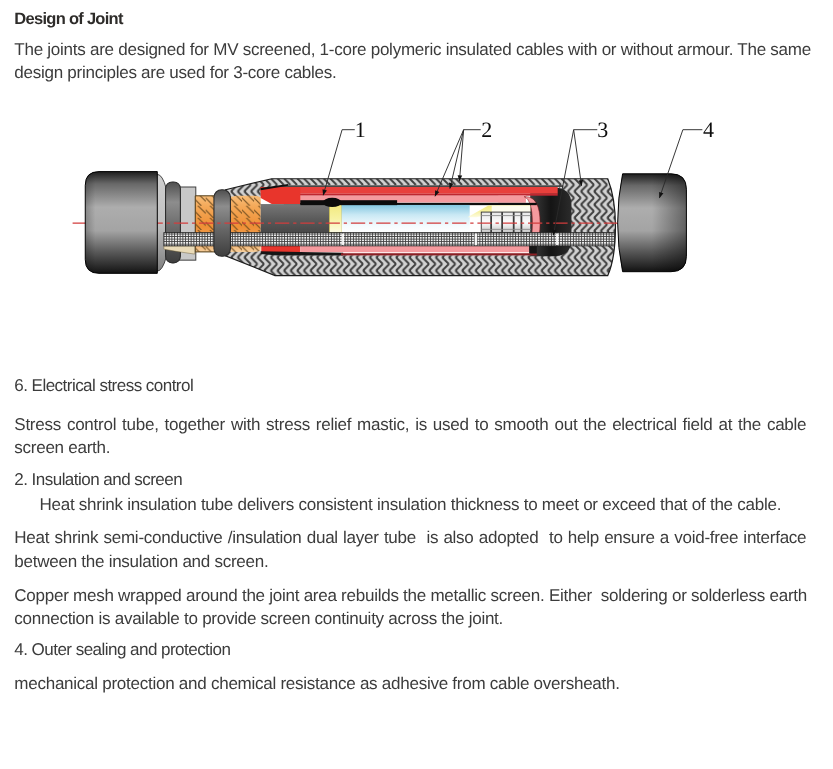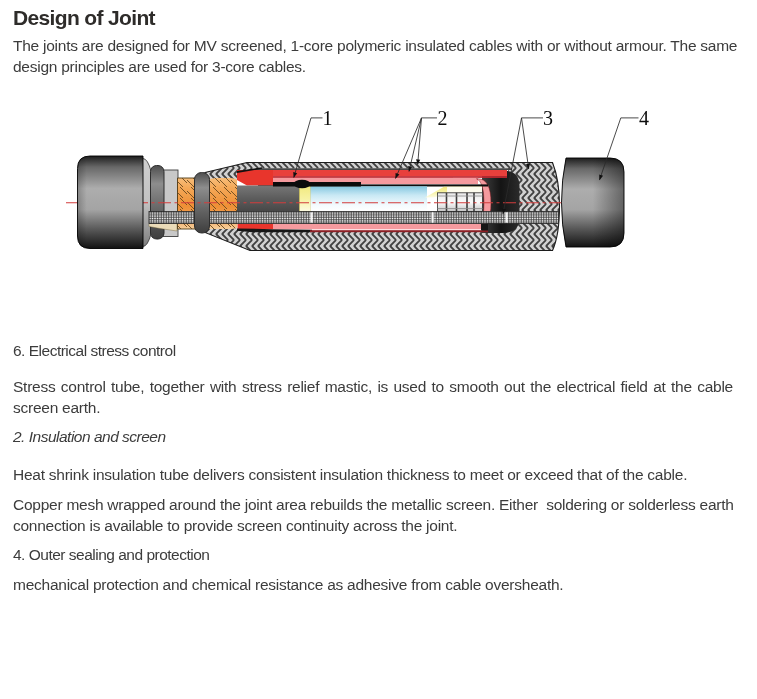--- a/index.html
+++ b/index.html
@@ -2,46 +2,50 @@
 <html><head>
 <meta charset="utf-8">
 <style>
   html,body{margin:0;padding:0;background:#ffffff;}
   body{width:757px;height:699px;position:relative;overflow:hidden;
        font-family:"Liberation Sans",sans-serif;color:#3c3c3c;}
   #text{position:absolute;left:13px;top:0;width:720px;}
   .t{font-size:15.5px;line-height:21px;letter-spacing:-0.25px;}
   .hd{letter-spacing:-0.5px;}
   .j{text-align:justify;text-align-last:justify;white-space:nowrap;}
-  h1{font-size:21px;line-height:26px;letter-spacing:-0.65px;color:#2e2c2a;
+  h1{font-size:15px;line-height:26px;letter-spacing:-0.65px;color:#2e2c2a;
      font-weight:bold;margin:0;}
   p{margin:0;}
   #illus{position:absolute;left:0;top:0;width:757px;height:330px;}
 </style>
 </head>
 <body>
 <div id="text">
   <h1 id="title" style="margin-top:5px;">Design of Joint</h1>
   <div class="t" style="margin-top:3.5px;">
     <p class="j">The joints are designed for MV screened, 1-core polymeric insulated cables with or without armour. The same</p>
     <p>design principles are used for 3-core cables.</p>
   </div>
   <div class="t" style="margin-top:263.7px;">
       <p class="hd">6. Electrical stress control</p>
     </div>
   <div class="t" style="margin-top:15px;">
     <p class="j">Stress control tube, together with stress relief mastic, is used to smooth out the electrical field at the cable</p>
     <p>screen earth.</p>
   </div>
-  <div class="t" style="margin-top:7.5px;font-style:italic;">
+  <div class="t" style="margin-top:7.5px;">
       <p class="hd">2. Insulation and screen</p>
     </div>
-  <div class="t" style="margin-top:17px;">
+  <div class="t" style="margin-top:2px;text-align:center;">
       <p>Heat shrink insulation tube delivers consistent insulation thickness to meet or exceed that of the cable.</p>
     </div>
+  <div class="t" style="margin-top:9.6px;">
+    <p class="j">Heat shrink semi-conductive /insulation dual layer tube&nbsp; is also adopted&nbsp; to help ensure a void-free interface</p>
+    <p>between the insulation and screen.</p>
+  </div>
   <div class="t" style="margin-top:9.6px;">
     <p class="j">Copper mesh wrapped around the joint area rebuilds the metallic screen. Either&nbsp; soldering or solderless earth</p>
     <p>connection is available to provide screen continuity across the joint.</p>
   </div>
   <div class="t" style="margin-top:7.5px;">
       <p class="hd">4. Outer sealing and protection</p>
     </div>
   <div class="t" style="margin-top:9.6px;">
     <p>mechanical protection and chemical resistance as adhesive from cable oversheath.</p>
   </div>

